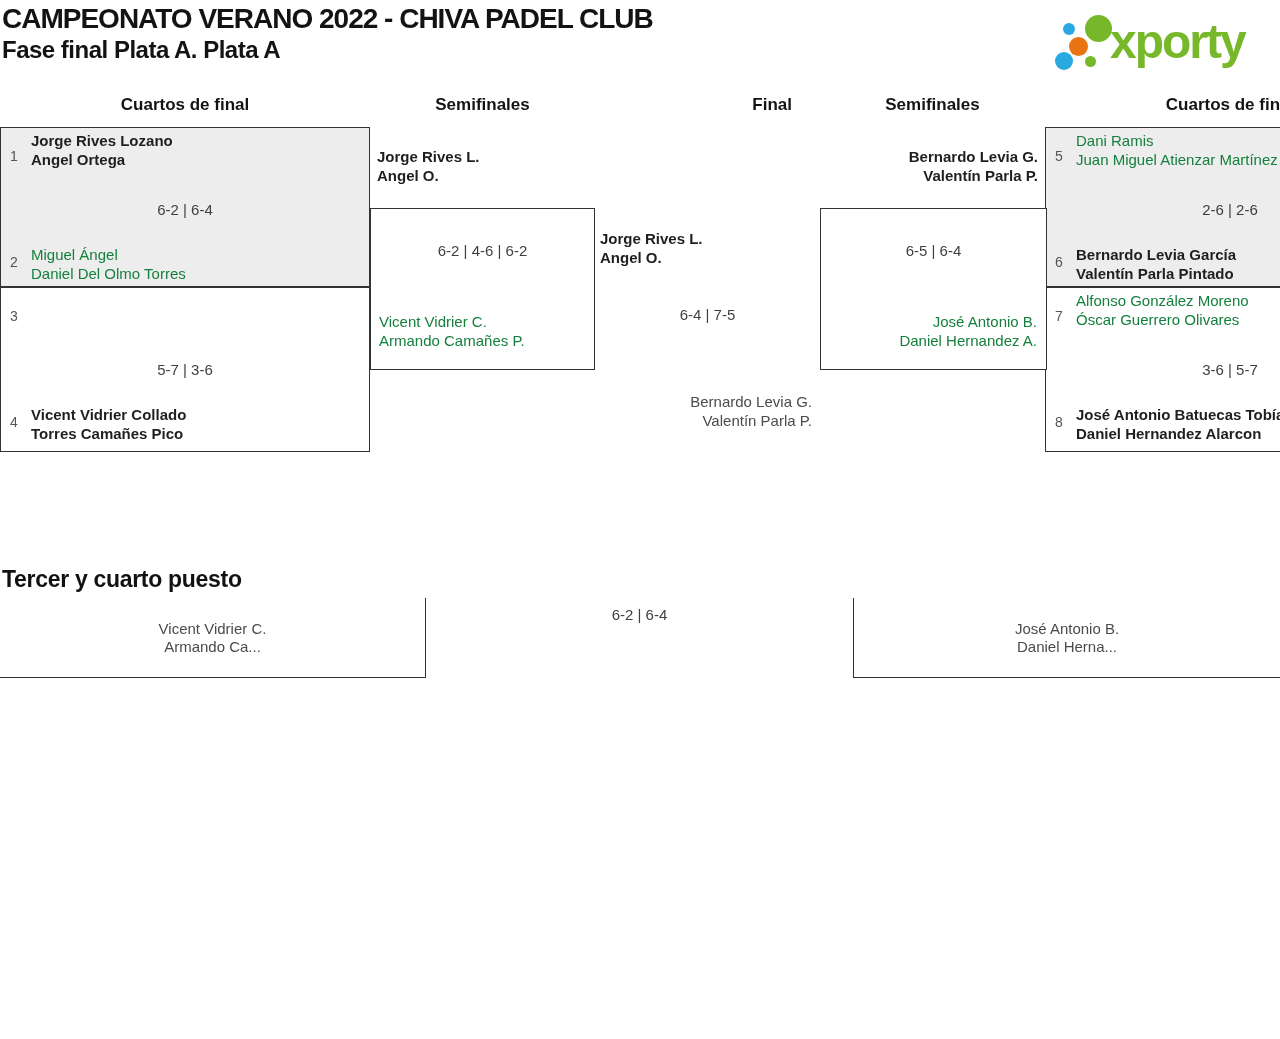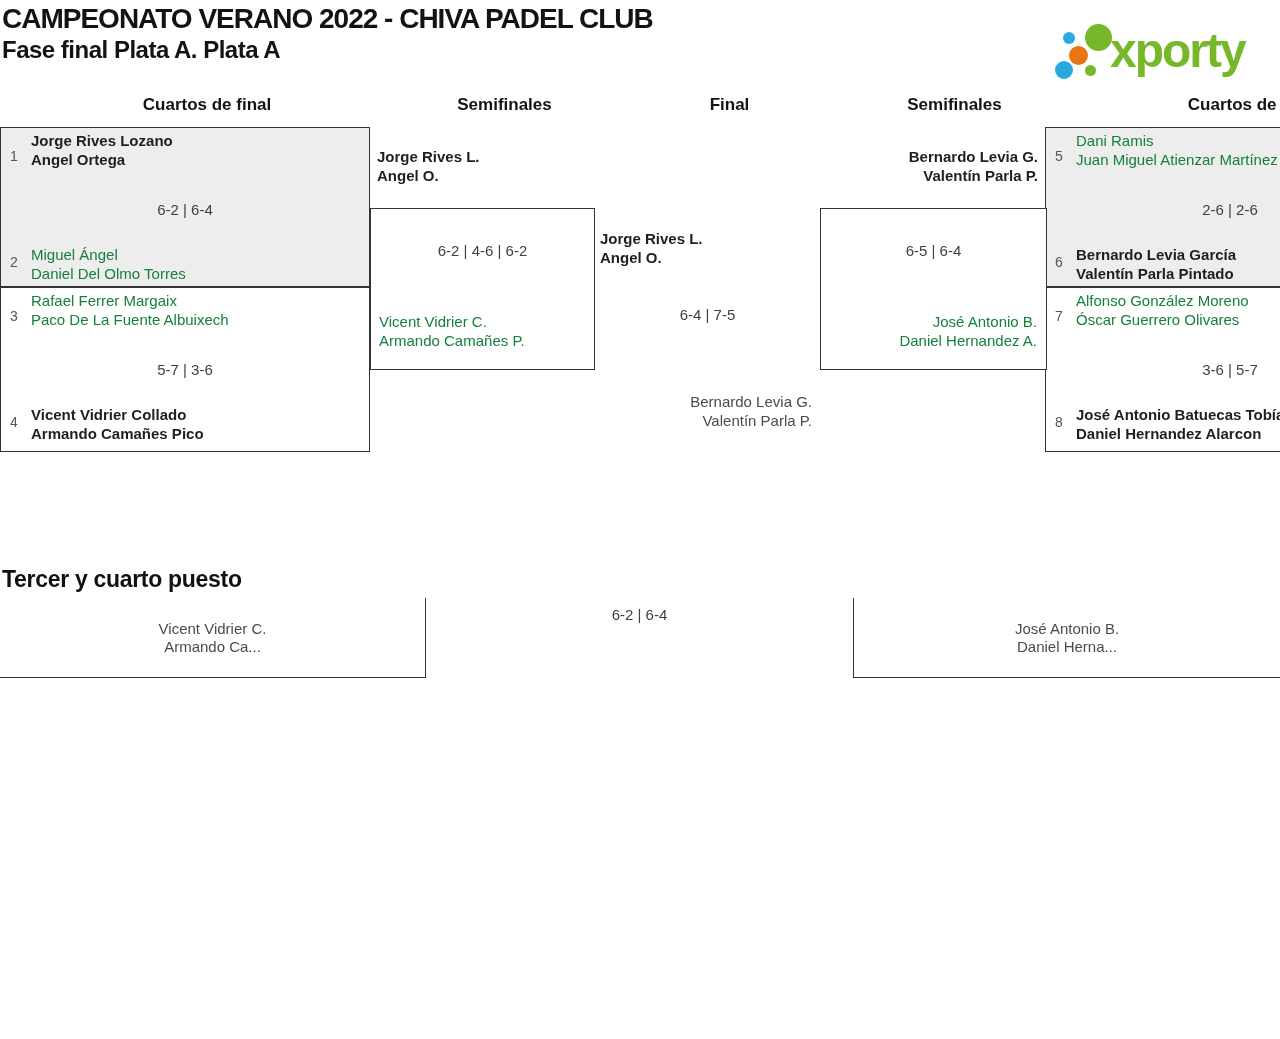--- a/index.html
+++ b/index.html
@@ -4,32 +4,32 @@
 <style>
   html,body{margin:0;padding:0;background:#fff;}
   .page{position:relative;width:1280px;height:1013px;overflow:hidden;background:#fff;
         font-family:"Liberation Sans","DejaVu Sans",sans-serif;color:#333;}
 
   
   .title{position:absolute;left:2px;top:3px;font-size:28px;font-weight:700;letter-spacing:-1px;color:#131313;white-space:nowrap;}
   .subtitle{position:absolute;left:2px;top:36px;font-size:24px;font-weight:700;letter-spacing:-0.5px;color:#131313;white-space:nowrap;}
 
   
-  .logo{position:absolute;left:1048px;top:23px;width:230px;height:66px;}
+  .logo{position:absolute;left:1048px;top:14px;width:230px;height:66px;}
   .dot{position:absolute;border-radius:50%;}
   .d-blue-sm{left:15px;top:9px;width:12px;height:12px;background:#2aa9e0;}
   .d-green-lg{left:37px;top:1px;width:27px;height:27px;background:#76b82a;}
   .d-orange{left:21px;top:23px;width:19px;height:19px;background:#e87511;}
   .d-blue-lg{left:7px;top:38px;width:18px;height:18px;background:#2aa9e0;}
   .d-green-sm{left:37px;top:42px;width:11px;height:11px;background:#76b82a;}
   .logo-text{position:absolute;left:62px;top:-2px;font-size:48px;line-height:60px;font-weight:700;letter-spacing:-2px;color:#76b82a;}
 
   
-  .colhead{position:absolute;top:95px;text-align:center;font-size:17px;font-weight:600;color:#141414;white-space:nowrap;padding-left:22px;}
-  #ch1{left:0;width:370px;} #ch2{left:370px;width:225px;} #ch3{left:595px;width:225px;}
+  .colhead{position:absolute;top:95px;text-align:center;font-size:17px;font-weight:600;color:#141414;white-space:nowrap;}
+  #ch1{left:0;width:370px;} #ch2{left:370px;width:225px;} #ch3{left:567px;width:225px;text-align:right;}
   #ch4{left:820px;width:225px;} #ch5{left:1045px;width:370px;}
 
   
   .match{position:absolute;border:1px solid #333;background:#fff;box-sizing:border-box;}
   .bg-gray{background:#ededed;}
   .qf{width:370px;}
   #qf1{left:0;top:127px;height:160px;}
   #qf2{left:0;top:287px;height:165px;}
   #qf3{left:1045px;top:127px;height:160px;}
   #qf4{left:1045px;top:287px;height:165px;}
@@ -103,29 +103,25 @@
     <div class="score">6-2 | 6-4</div>
     <span class="seed seed-bot">2</span>
     <div class="team t-bot">
       <span>Miguel Ángel</span>
       <span>Daniel Del Olmo Torres</span>
     </div>
   </div>
 
   <div class="match qf" id="qf2">
     <span class="seed seed-top">3</span>
-    <div class="team t-top">
-      <span>Rafael Ferrer Margaix</span>
-      <span>Paco De La Fuente Albuixech</span>
-    </div>
     <div class="score">5-7 | 3-6</div>
     <span class="seed seed-bot">4</span>
     <div class="team t-bot winner">
       <span>Vicent Vidrier Collado</span>
-      <span>Armando Camañes Pico</span>
+      <span>Torres Camañes Pico</span>
     </div>
   </div>
 
   <div class="match qf bg-gray" id="qf3">
     <span class="seed seed-top">5</span>
     <div class="team t-top">
       <span>Dani Ramis</span>
       <span>Juan Miguel Atienzar Martínez</span>
     </div>
     <div class="score">2-6 | 2-6</div>

